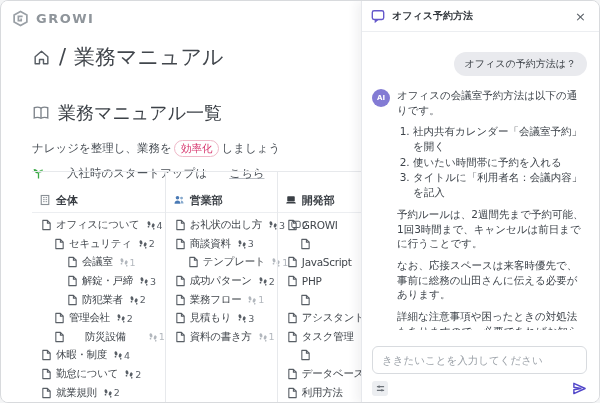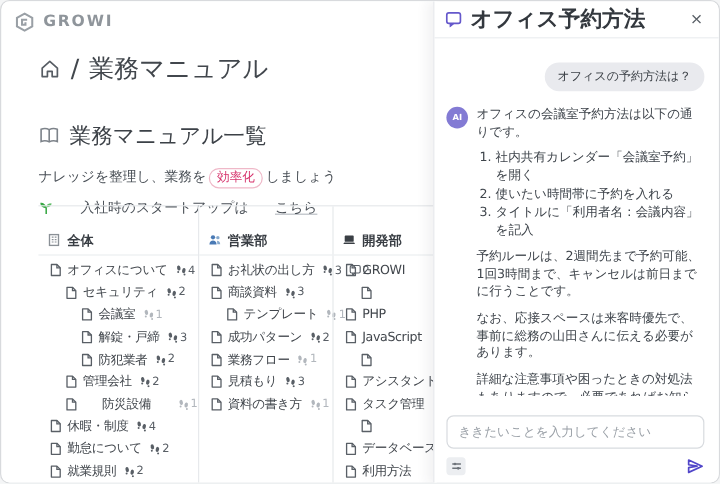--- a/index.html
+++ b/index.html
@@ -51,21 +51,21 @@
   .cnt.muted { color:#b2b7bd; }
   .cnt.muted svg path, .cnt.muted svg ellipse, .cnt.muted svg circle { fill:#b2b7bd; }
 
   
   .panel { position:absolute; top:0; right:0; width:238px; height:403px; background:#fff;
            border-left:1px solid #e6e8ec; box-shadow:-4px 0 10px rgba(40,44,52,.07);
            display:flex; flex-direction:column; }
   .p-head { display:flex; align-items:center; gap:7px; height:31px; padding:0 10px 0 9px;
             border-bottom:1px solid #eceef1; flex:0 0 auto; }
   .p-head svg { width:14px; height:14px; flex:0 0 auto; }
-  .p-title { font-size:18px; font-weight:bold; color:#33383e; flex:1; }
+  .p-title { font-size:10px; font-weight:bold; color:#33383e; flex:1; }
   .p-close { font-size:13px; color:#5a6067; cursor:pointer; line-height:1; padding:2px 3px; }
 
   .p-body { flex:1; padding:10px 12px 0 10px; overflow:hidden; display:flex; flex-direction:column; }
   .bubble-user { align-self:flex-end; background:#e9eaee; border-radius:13px; padding:5px 11px;
                  font-size:10px; color:#3c4147; margin:10px 0 12px 0; }
   .ai-row { display:flex; gap:7px; }
   .avatar { width:18px; height:18px; border-radius:50%; background:#837bd4; color:#fff;
             font-size:7px; font-weight:bold; display:flex; align-items:center; justify-content:center;
             flex:0 0 auto; margin-top:1px; }
   .ai-msg { font-size:10.5px; line-height:1.4; color:#3e444b; }
@@ -502,30 +502,30 @@
               </span>
               <span class="tlabel"></span>
             </div>
             <div class="titem" style="padding-left: 9px;">
               <span class="dicon">
                 <svg viewBox="0 0 12 13">
                   <path d="M2 1.5 h5 l3 3 v7 h-8 Z" fill="none" stroke="#595f66" stroke-width="1.2" stroke-linejoin="round"></path>
                   <path d="M7 1.5 v3 h3" fill="none" stroke="#595f66" stroke-width="1.2"></path>
                 </svg>
               </span>
+              <span class="tlabel">JavaScript</span>
+            </div>
+            <div class="titem" style="padding-left: 9px;">
+              <span class="dicon">
+                <svg viewBox="0 0 12 13">
+                  <path d="M2 1.5 h5 l3 3 v7 h-8 Z" fill="none" stroke="#595f66" stroke-width="1.2" stroke-linejoin="round"></path>
+                  <path d="M7 1.5 v3 h3" fill="none" stroke="#595f66" stroke-width="1.2"></path>
+                </svg>
+              </span>
               <span class="tlabel">PHP</span>
-            </div>
-            <div class="titem" style="padding-left: 9px;">
-              <span class="dicon">
-                <svg viewBox="0 0 12 13">
-                  <path d="M2 1.5 h5 l3 3 v7 h-8 Z" fill="none" stroke="#595f66" stroke-width="1.2" stroke-linejoin="round"></path>
-                  <path d="M7 1.5 v3 h3" fill="none" stroke="#595f66" stroke-width="1.2"></path>
-                </svg>
-              </span>
-              <span class="tlabel">JavaScript</span>
             </div>
             <div class="titem" style="padding-left: 22px;">
               <span class="dicon">
                 <svg viewBox="0 0 12 13">
                   <path d="M2 1.5 h5 l3 3 v7 h-8 Z" fill="none" stroke="#595f66" stroke-width="1.2" stroke-linejoin="round"></path>
                   <path d="M7 1.5 v3 h3" fill="none" stroke="#595f66" stroke-width="1.2"></path>
                 </svg>
               </span>
               <span class="tlabel"></span>
             </div>

